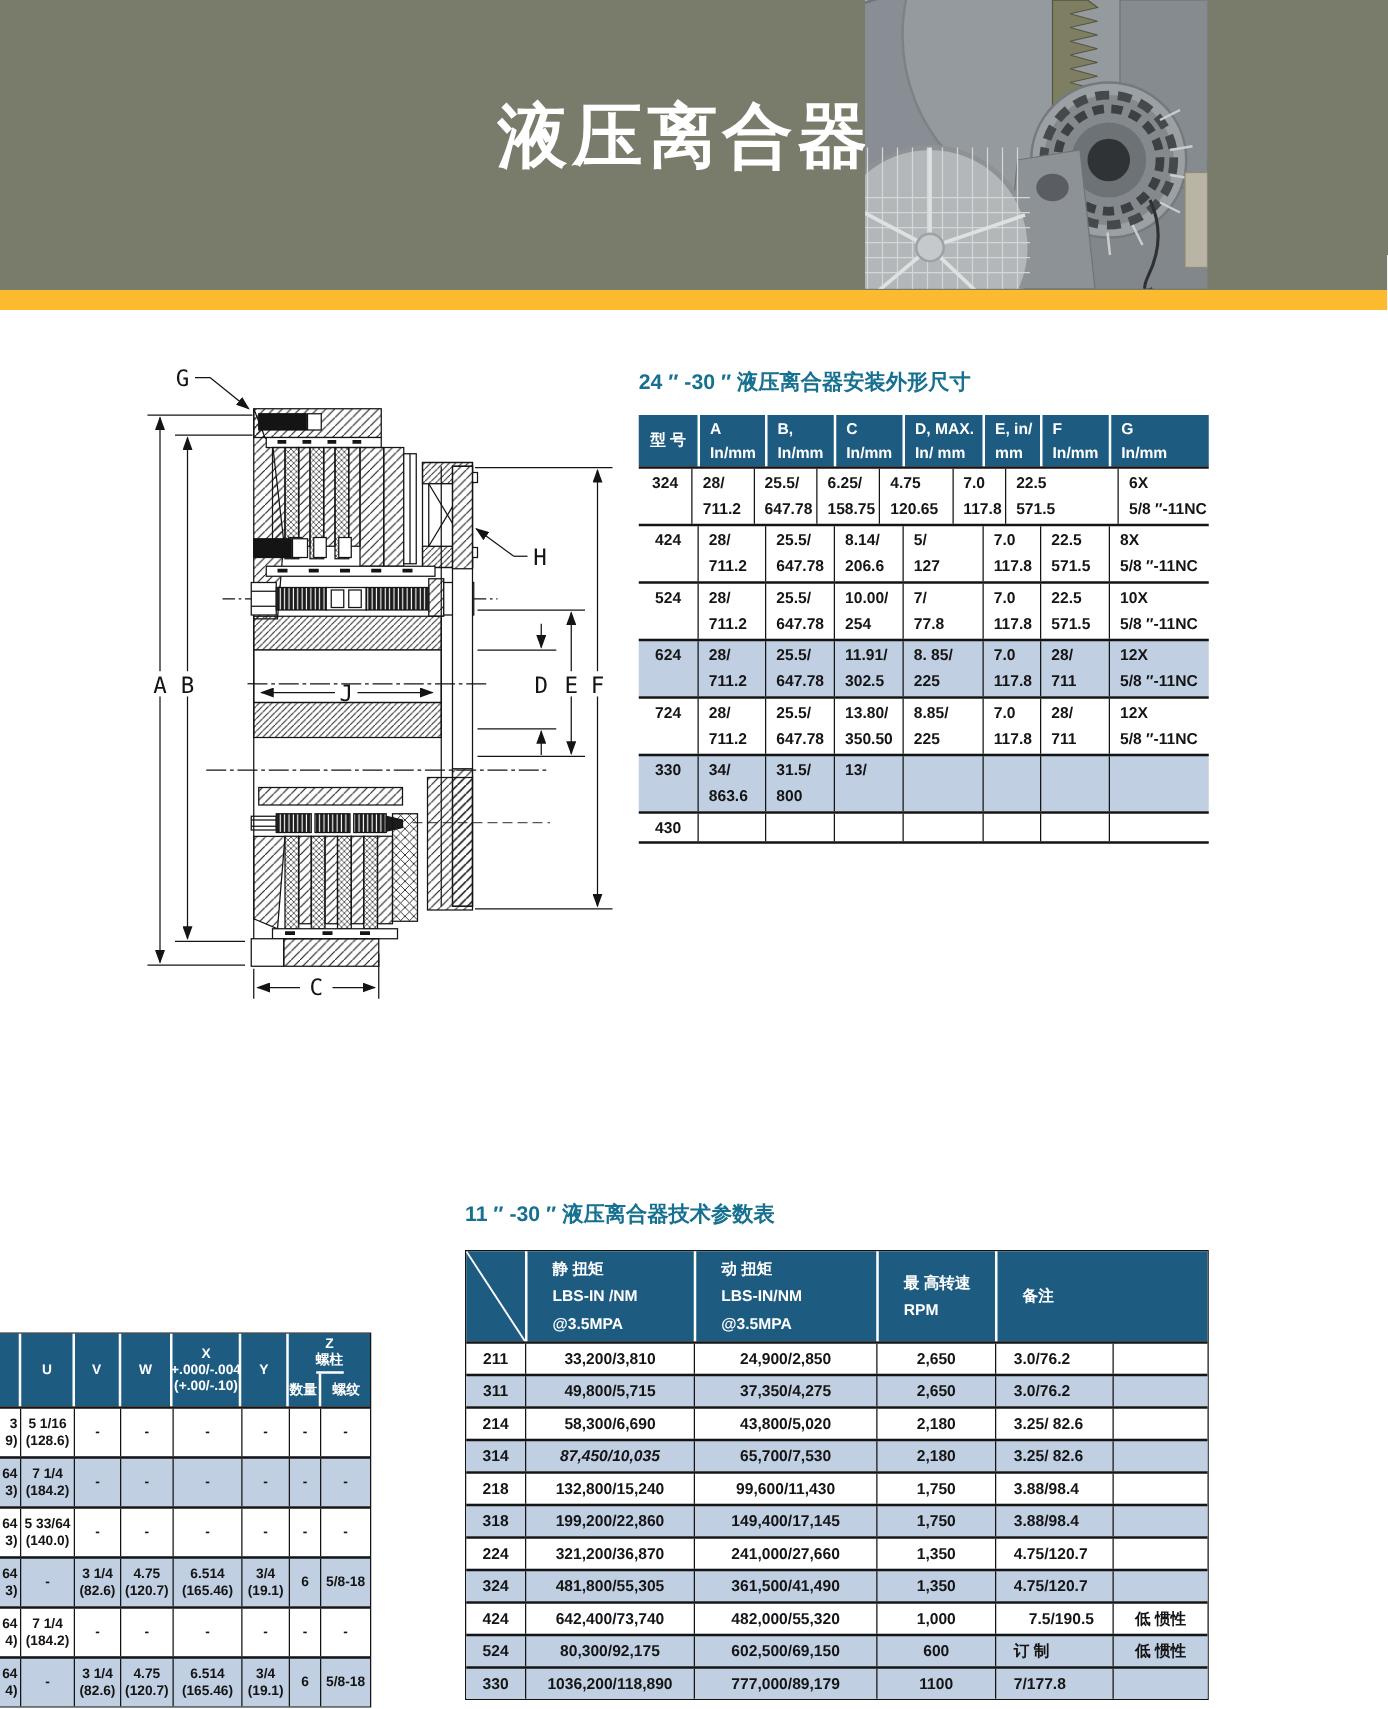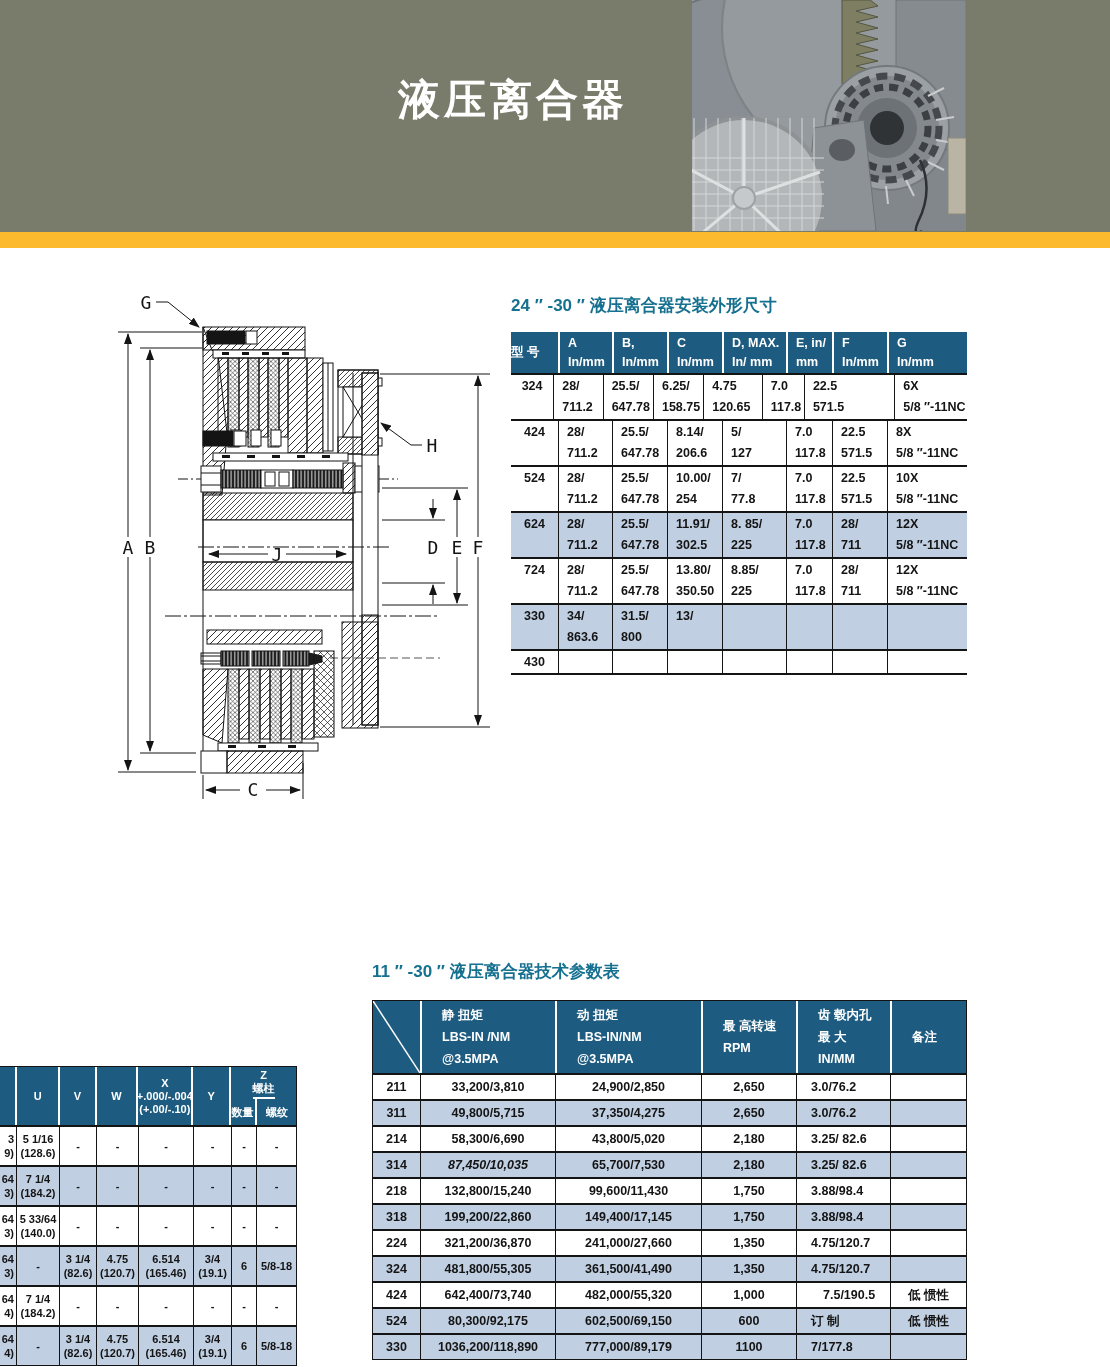--- a/index.html
+++ b/index.html
@@ -1,20 +1,20 @@
 <!DOCTYPE html>
 <html><head>
 <meta charset="utf-8">
 <style>
   html,body{margin:0;padding:0;background:#ffffff;}
   .canvas{position:relative;width:1110px;height:1367px;background:#ffffff;overflow:hidden;
           font-family:"Liberation Sans", sans-serif;color:#141414;}
   
   .hdr{position:absolute;left:0;top:0;width:1110px;height:232px;background:#7a7c6b;}
-  .page-title{position:absolute;left:398px;top:72px;font-size:42px;font-weight:700;color:#ffffff;
+  .page-title{position:absolute;left:398px;top:72px;font-size:56px;font-weight:700;color:#ffffff;
               letter-spacing:4px;white-space:nowrap;}
   .photo{position:absolute;left:692px;top:0;width:274px;height:231px;}
   .accent{position:absolute;left:0;top:232px;width:1110px;height:16px;background:#fcba2f;}
   
   .sec-title{position:absolute;font-size:17px;font-weight:700;color:#16708f;white-space:nowrap;}
   .t1{left:511px;top:294px;}
   .t2{left:372px;top:960px;}
   
   .tbl{position:absolute;font-weight:700;font-size:12.5px;color:#141414;}
   .hrow{display:flex;background:#1d5c80;color:#ffffff;}
@@ -23,21 +23,21 @@
   .hline{line-height:19px;white-space:nowrap;}
   .brow{display:flex;}
   .brow.shaded{background:#c0cfe2;}
   .bcell{box-sizing:border-box;display:flex;flex-direction:column;justify-content:flex-start;overflow:hidden;}
   .bcell+.bcell{border-left:1.5px solid #141414;}
   .bline{line-height:21px;white-space:nowrap;}
   
   .dim{left:511px;top:332px;width:456px;}
   .dim .hrow{height:41px;}
   .dim .hcell{padding-left:8px;}
-  .dim .hcell.model{align-items:flex-start;padding-left:0;}
+  .dim .hcell.model{align-items:center;padding-left:0;}
   .dim .brow{border-top:2px solid #141414;}
   .dim .brow:last-child{border-bottom:2px solid #141414;}
   .dim .bcell{padding:1px 0 0 8px;}
   .dim .bcell.model{padding-left:0;align-items:center;}
   
   .param{left:372px;top:1000px;width:593px;border:1.5px solid #141414;}
   .param .hrow{height:72px;}
   .param .hcell{padding-left:20px;}
   .param .hline{line-height:22px;font-size:12.5px;}
   .param .brow{height:24px;border-top:2px solid #141414;}
@@ -606,25 +606,20 @@
         </div>
         <div class="hcell" style="width: 146px;">
           <div class="hline">动 扭矩</div>
           <div class="hline">LBS-IN/NM</div>
           <div class="hline">@3.5MPA</div>
         </div>
         <div class="hcell" style="width: 95px;">
           <div class="hline">最 高转速</div>
           <div class="hline">RPM</div>
         </div>
-        <div class="hcell" style="width: 94px;">
-          <div class="hline">齿 毂内孔</div>
-          <div class="hline">最 大</div>
-          <div class="hline">IN/MM</div>
-        </div>
         <div class="hcell" style="width: 76px;">
           <div class="hline">备注</div>
         </div>
       </div>
       <div class="brow">
         <div class="bcell c-center" style="width: 47px;">
           <div class="bline">211</div>
         </div>
         <div class="bcell c-center" style="width: 135px;">
           <div class="bline">33,200/3,810</div>

